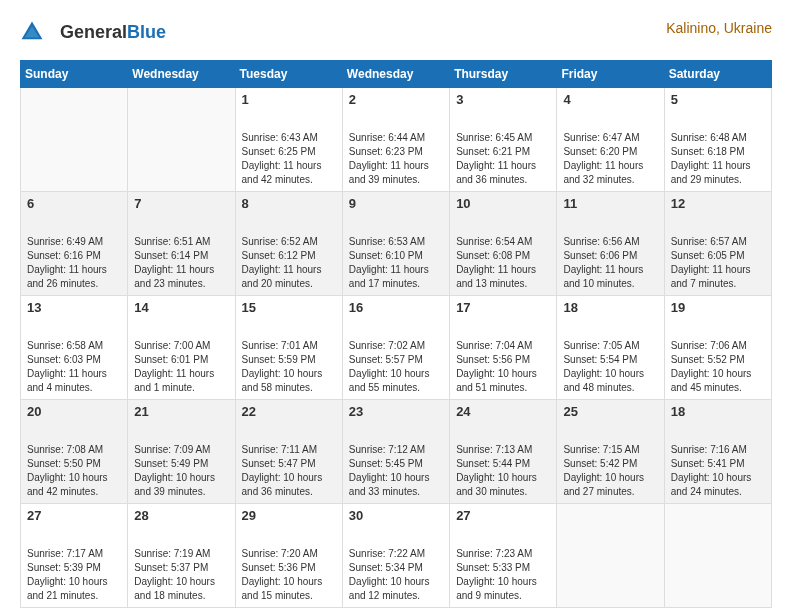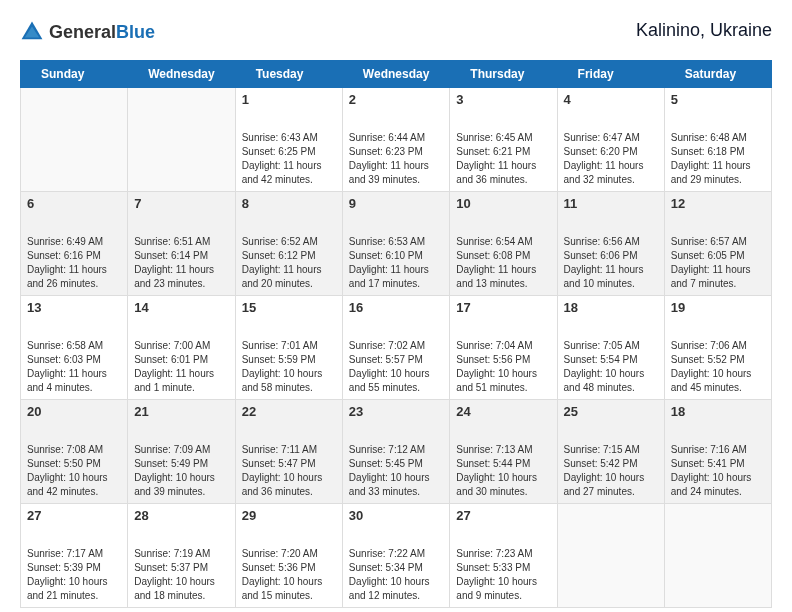--- a/index.html
+++ b/index.html
@@ -12,48 +12,48 @@
     }
     .header {
       display: flex;
       justify-content: space-between;
       align-items: flex-start;
       margin-bottom: 16px;
     }
     .logo {
       display: flex;
       align-items: center;
-      gap: 5px;
+      gap: 16px;
     }
     .logo-icon {
       width: 24px;
       height: 24px;
     }
     .title-block {
       text-align: right;
     }
     .month-title {
       font-size: 36px;
       font-weight: 300;
       color: #333;
     }
     .location {
-      font-size: 18px;
-      color: #0f172a;
+      font-size: 14px;
+      color: #a16207;
     }
     .calendar {
       width: 100%;
       border-collapse: collapse;
       border: 1px solid #ccc;
     }
     .calendar th {
       background-color: #1a6fb5;
       color: #fff;
       font-size: 12px;
-      padding: 6px 20px;
+      padding: 6px 4px;
       text-align: left;
       border: 1px solid #1a6fb5;
     }
     .calendar td {
       width: calc(100% / 7);
       vertical-align: top;
       padding: 4px 6px;
       border: 1px solid #ddd;
       background: #fff;
       min-height: 80px;

